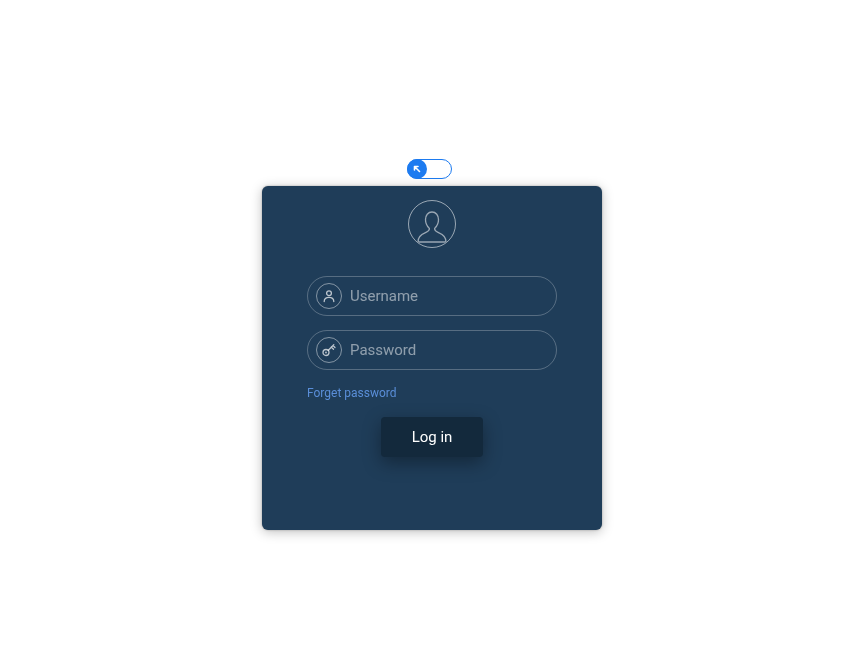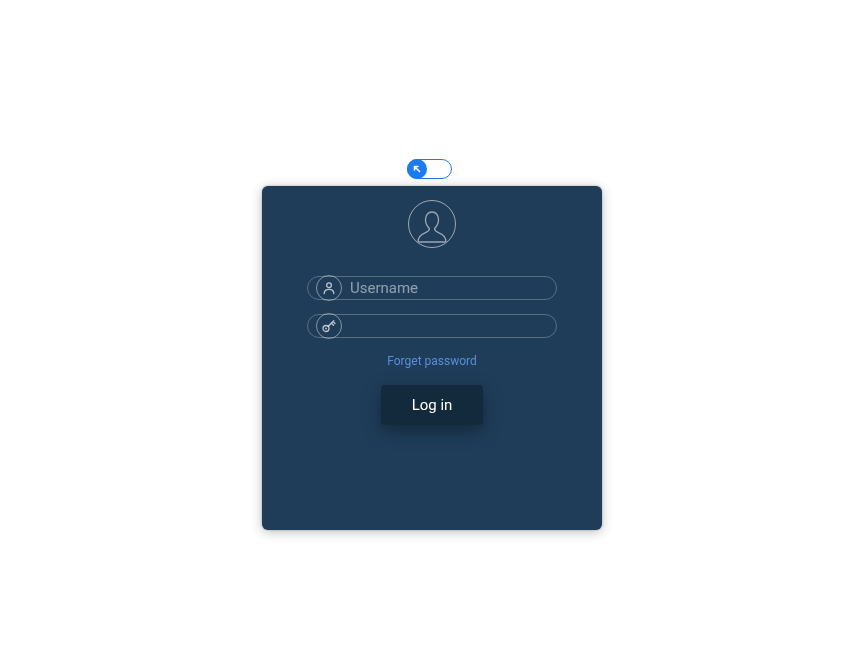--- a/index.html
+++ b/index.html
@@ -62,21 +62,21 @@
     display: flex;
     align-items: center;
     justify-content: center;
     margin-bottom: 28px;
     overflow: hidden;
   }
   .avatar svg { display: block; }
 
   .field {
     width: 250px;
-    height: 24px;
+    height: 40px;
     border: 1px solid rgba(255,255,255,0.25);
     border-radius: 22px;
     display: flex;
     align-items: center;
     margin-bottom: 14px;
     padding-left: 8px;
   }
   .field .ficon {
     width: 26px;
     height: 26px;
@@ -98,21 +98,21 @@
     padding: 0 12px 0 8px;
     font-family: inherit;
   }
   .field input::placeholder {
     color: rgba(255,255,255,0.5);
     font-weight: 400;
   }
 
   .forget {
     width: 250px;
-    text-align: center;
+    text-align: left;
     margin-top: -2px;
     margin-bottom: 16px;
   }
   .forget a {
     color: #5a8ed8;
     font-size: 12px;
     text-decoration: none;
     cursor: pointer;
   }
 
@@ -173,20 +173,21 @@
   </div>
 
   <div class="field">
     <span class="ficon">
       <svg width="16" height="16" viewBox="0 0 16 16">
         <circle cx="5" cy="10.5" r="3" fill="none" stroke="rgba(255,255,255,0.7)" stroke-width="1.3"></circle>
         <circle cx="5" cy="10.5" r="0.9" fill="rgba(255,255,255,0.7)"></circle>
         <path d="M7.3 8.3 L12.8 2.8 M10.3 5 L12.5 7.2 M12 3.5 L14 5.5" stroke="rgba(255,255,255,0.7)" stroke-width="1.3" fill="none" stroke-linecap="round"></path>
       </svg>
     </span>
+    <input type="password" placeholder="Password" style="">
   </div>
 
   <div class="forget">
     <a>Forget password</a>
   </div>
 
   <button class="login-btn">Log in</button>
 
 </div>
 

